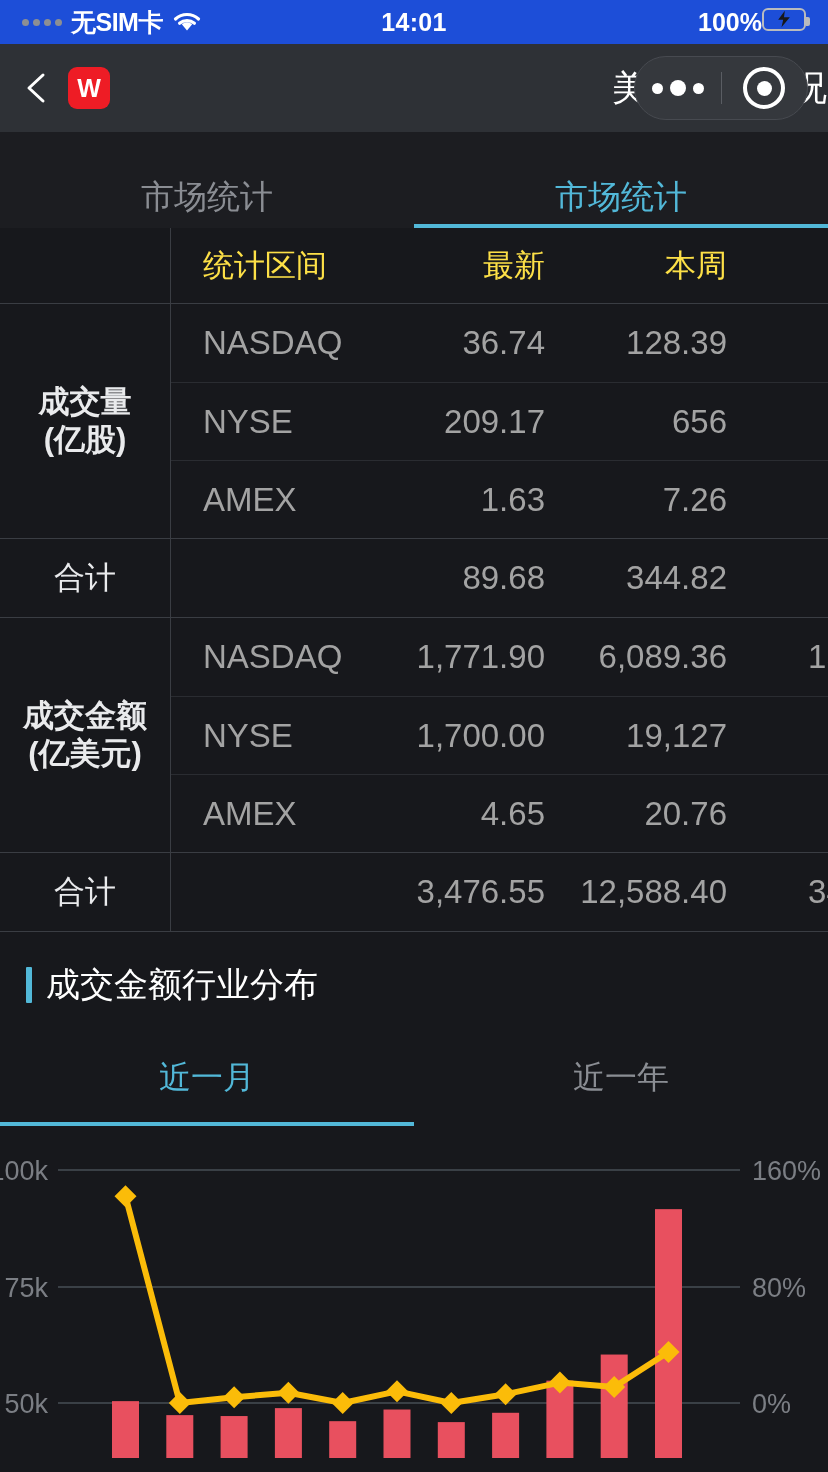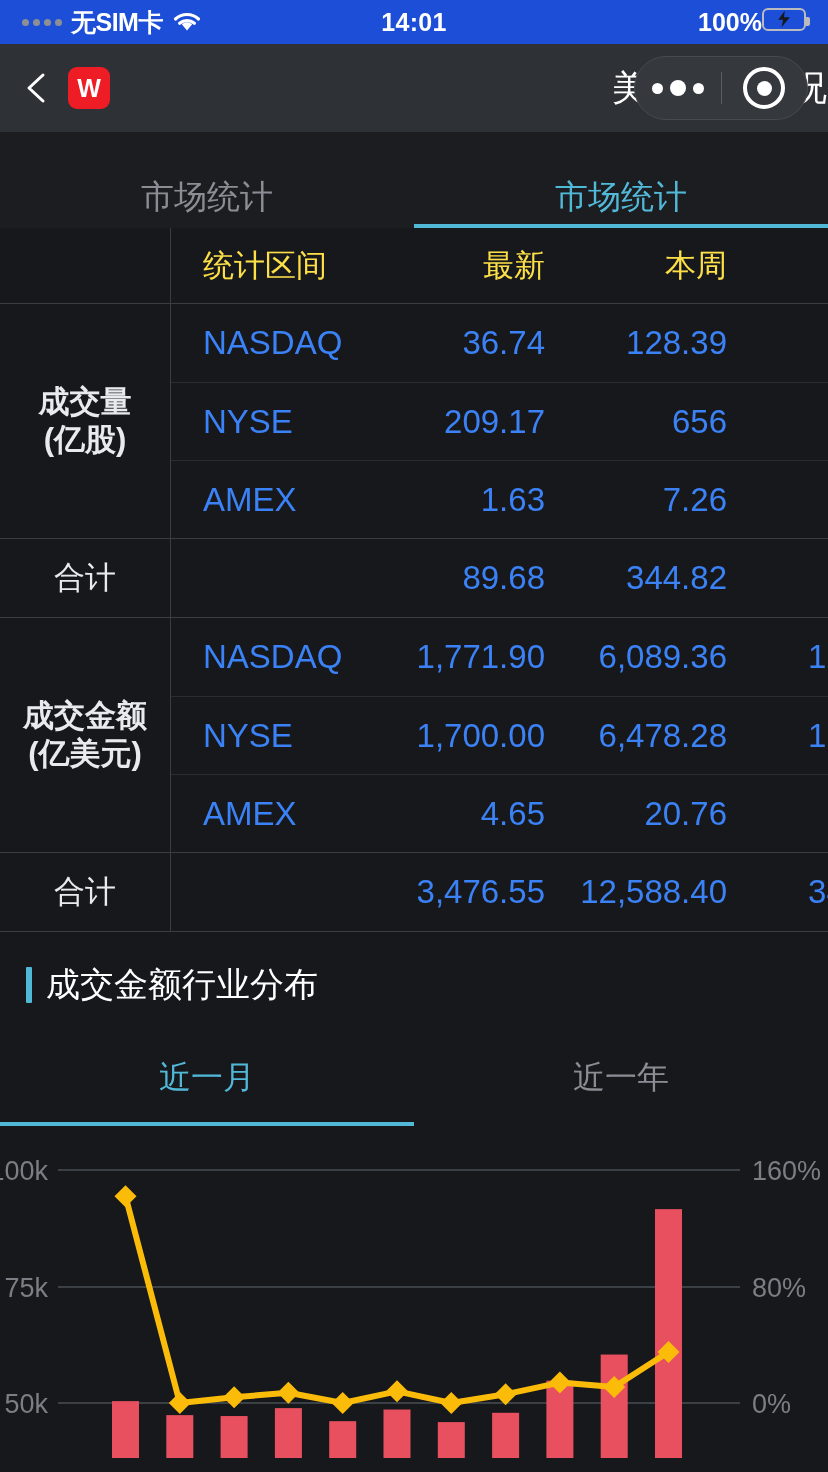--- a/index.html
+++ b/index.html
@@ -95,21 +95,21 @@
   .table{ width:100%; background:#17181c; }
   .trow{ display:flex; position:relative; }
   .tc-label{
     width:171px; flex:0 0 171px;
     display:flex; align-items:center; justify-content:center;
     color:#e9eaec; font-size:31px; text-align:center; line-height:1.25;
     border-right:1px solid #3a3d43;
   }
   .tc-right{ flex:1; display:flex; align-items:center; min-width:0; }
   .cell{
-    font-size:33px; color:#3b82f6; white-space:nowrap;
+    font-size:33px; color:#a3a3a3; white-space:nowrap;
     display:flex; align-items:center;
   }
   .cell.name{ flex:0 0 200px; padding-left:32px; justify-content:flex-start; }
   .cell.num{ flex:0 0 182px; justify-content:flex-end; padding-right:8px; }
   .cell.num.last{ flex:0 0 182px; }
   .hdr .cell{ color:#fde047; font-size:31px; }
   .hdr .tc-label{ border-right:1px solid #3a3d43; }
   .r-h{ height:75px; }
   .r-d{ height:78px; }
   .tbl-sep-strong{ height:1px; background:#3a3d43; width:100%; }
@@ -279,21 +279,20 @@
       <div class="gbody">
         <div class="rowline">
           <div class="cell name">NASDAQ</div>
           <div class="cell num">1,771.90</div>
           <div class="cell num">6,089.36</div>
           <div class="cell num last">15,648</div>
         </div>
         <div class="rowline">
           <div class="cell name">NYSE</div>
           <div class="cell num">1,700.00</div>
-          <div class="cell num">6,478.28</div>
           <div class="cell num last">19,127</div>
         </div>
         <div class="rowline">
           <div class="cell name">AMEX</div>
           <div class="cell num">4.65</div>
           <div class="cell num">20.76</div>
           <div class="cell num last">57</div>
         </div>
       </div>
     </div>

